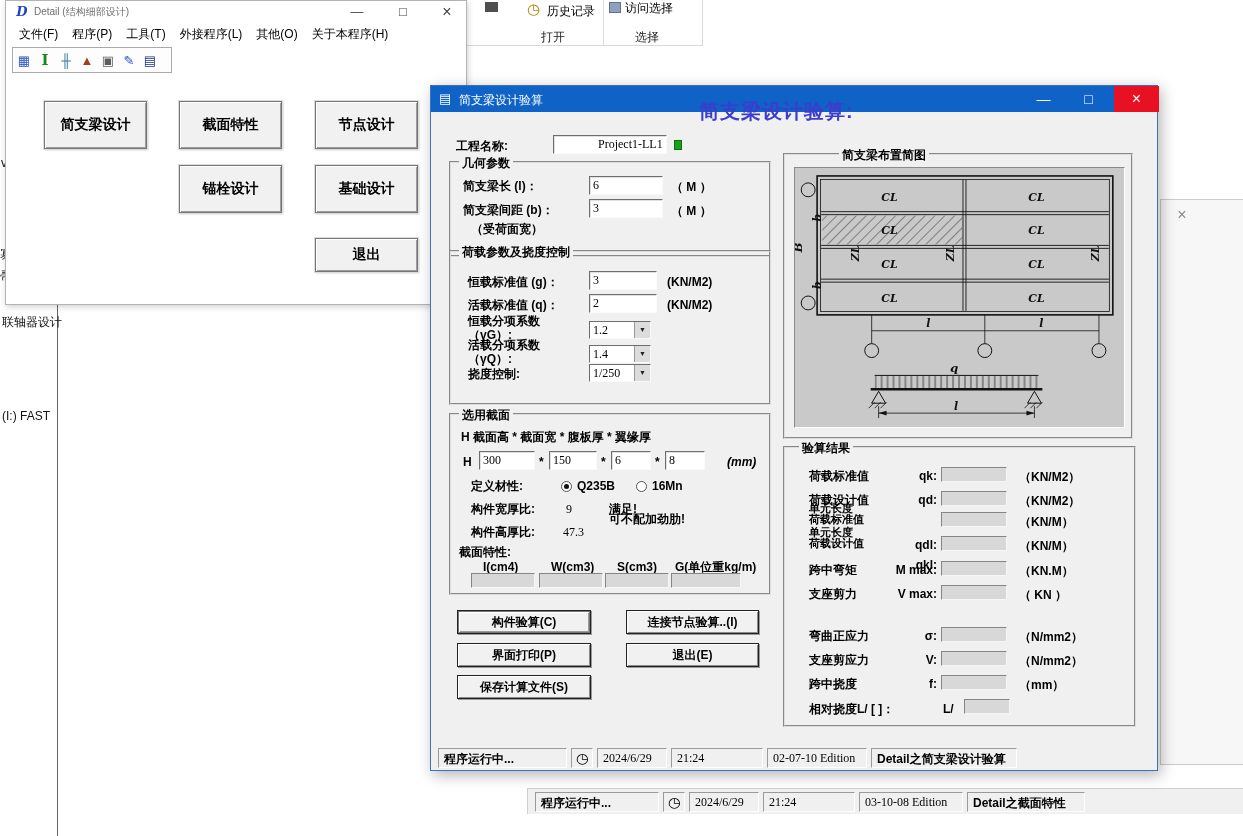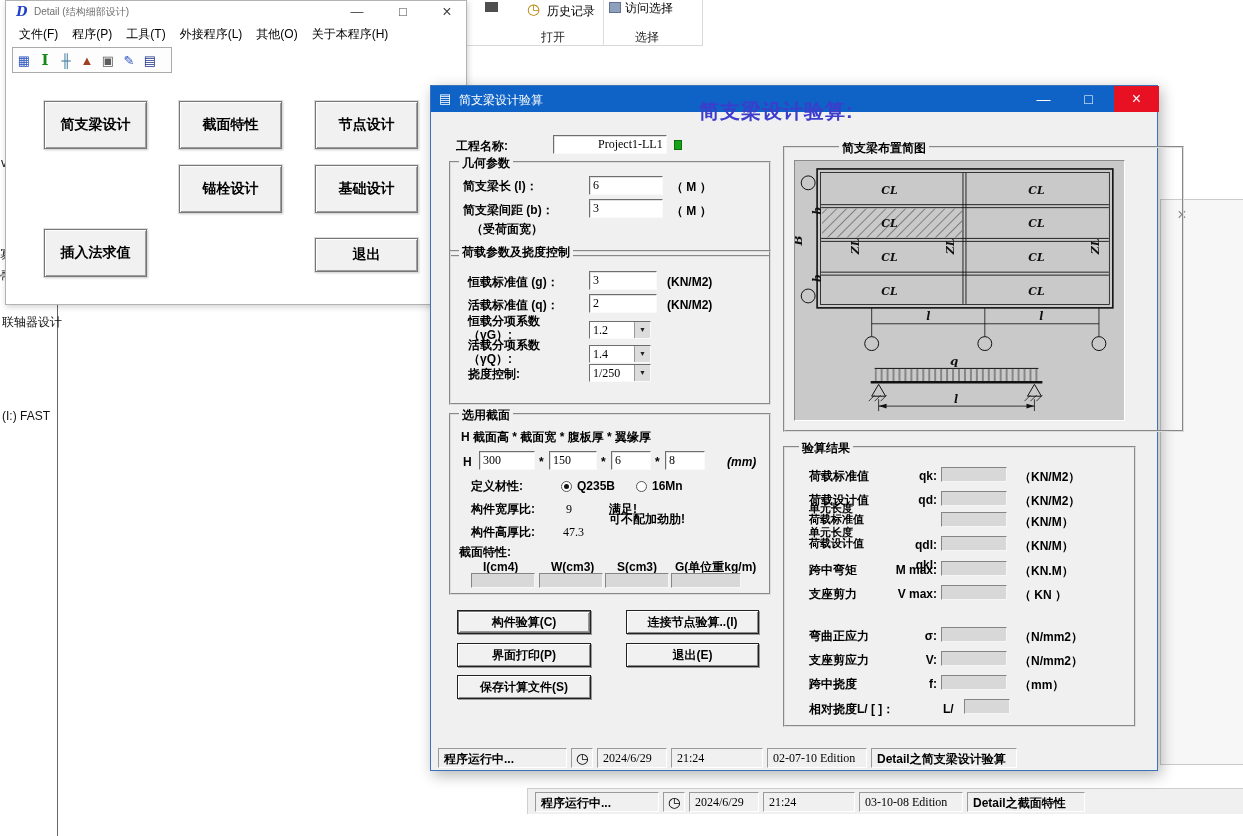--- a/index.html
+++ b/index.html
@@ -146,21 +146,20 @@
       <span class="ticon">▲</span>
       <span class="ticon">▣</span>
       <span class="ticon">✎</span>
       <span class="ticon">▤</span>
     </div>
     <div class="dbtn" style="left:38px;top:100px;">简支梁设计</div>
     <div class="dbtn" style="left:173px;top:100px;">截面特性</div>
     <div class="dbtn" style="left:309px;top:100px;">节点设计</div>
     <div class="dbtn" style="left:173px;top:164px;">锚栓设计</div>
     <div class="dbtn" style="left:309px;top:164px;">基础设计</div>
-    <div class="dbtn" style="left:38px;top:228px;">插入法求值</div>
     <div class="dbtn" style="left:309px;top:237px;height:34px;">退出</div>
   </div>
 
   <div class="abs" id="right-panel">
     <span id="rp-close">×</span>
   </div>
 
   <div class="abs" id="bottom-bar">
     <div class="seg cn" style="left:7px;top:3px;width:124px;">程序运行中...</div>
     <div class="seg clk" style="left:135px;top:3px;width:22px;">◷</div>
@@ -260,21 +259,21 @@
     <div class="rfield" style="left:108px;top:487px;width:64px;"></div>
     <div class="rfield" style="left:174px;top:487px;width:64px;"></div>
     <div class="rfield" style="left:240px;top:487px;width:70px;"></div>
 
     <div class="btn btn-def" style="left:26px;top:524px;width:134px;">构件验算(C)</div>
     <div class="btn" style="left:195px;top:524px;width:133px;">连接节点验算..(I)</div>
     <div class="btn" style="left:26px;top:557px;width:134px;">界面打印(P)</div>
     <div class="btn" style="left:195px;top:557px;width:133px;">退出(E)</div>
     <div class="btn" style="left:26px;top:589px;width:134px;">保存计算文件(S)</div>
 
-    <div class="grp" style="left:352px;top:60px;width:401px;height:286px;">
+    <div class="grp" style="left:352px;top:67px;width:350px;height:286px;">
       <span class="leg" style="left:54px;">简支梁布置简图</span>
       <div id="diag-panel" style="left:9px;top:12px;width:331px;height:261px;">
         <svg width="331" height="261" viewBox="0 0 333 263">
           <defs>
             <pattern id="hatch" width="7" height="7" patternUnits="userSpaceOnUse" patternTransform="rotate(45)">
               <line x1="0" y1="0" x2="0" y2="7" stroke="#333" stroke-width="1"></line>
             </pattern>
             <pattern id="vhatch" width="6" height="14" patternUnits="userSpaceOnUse">
               <line x1="3" y1="0" x2="3" y2="14" stroke="#333" stroke-width="0.9"></line>
             </pattern>

